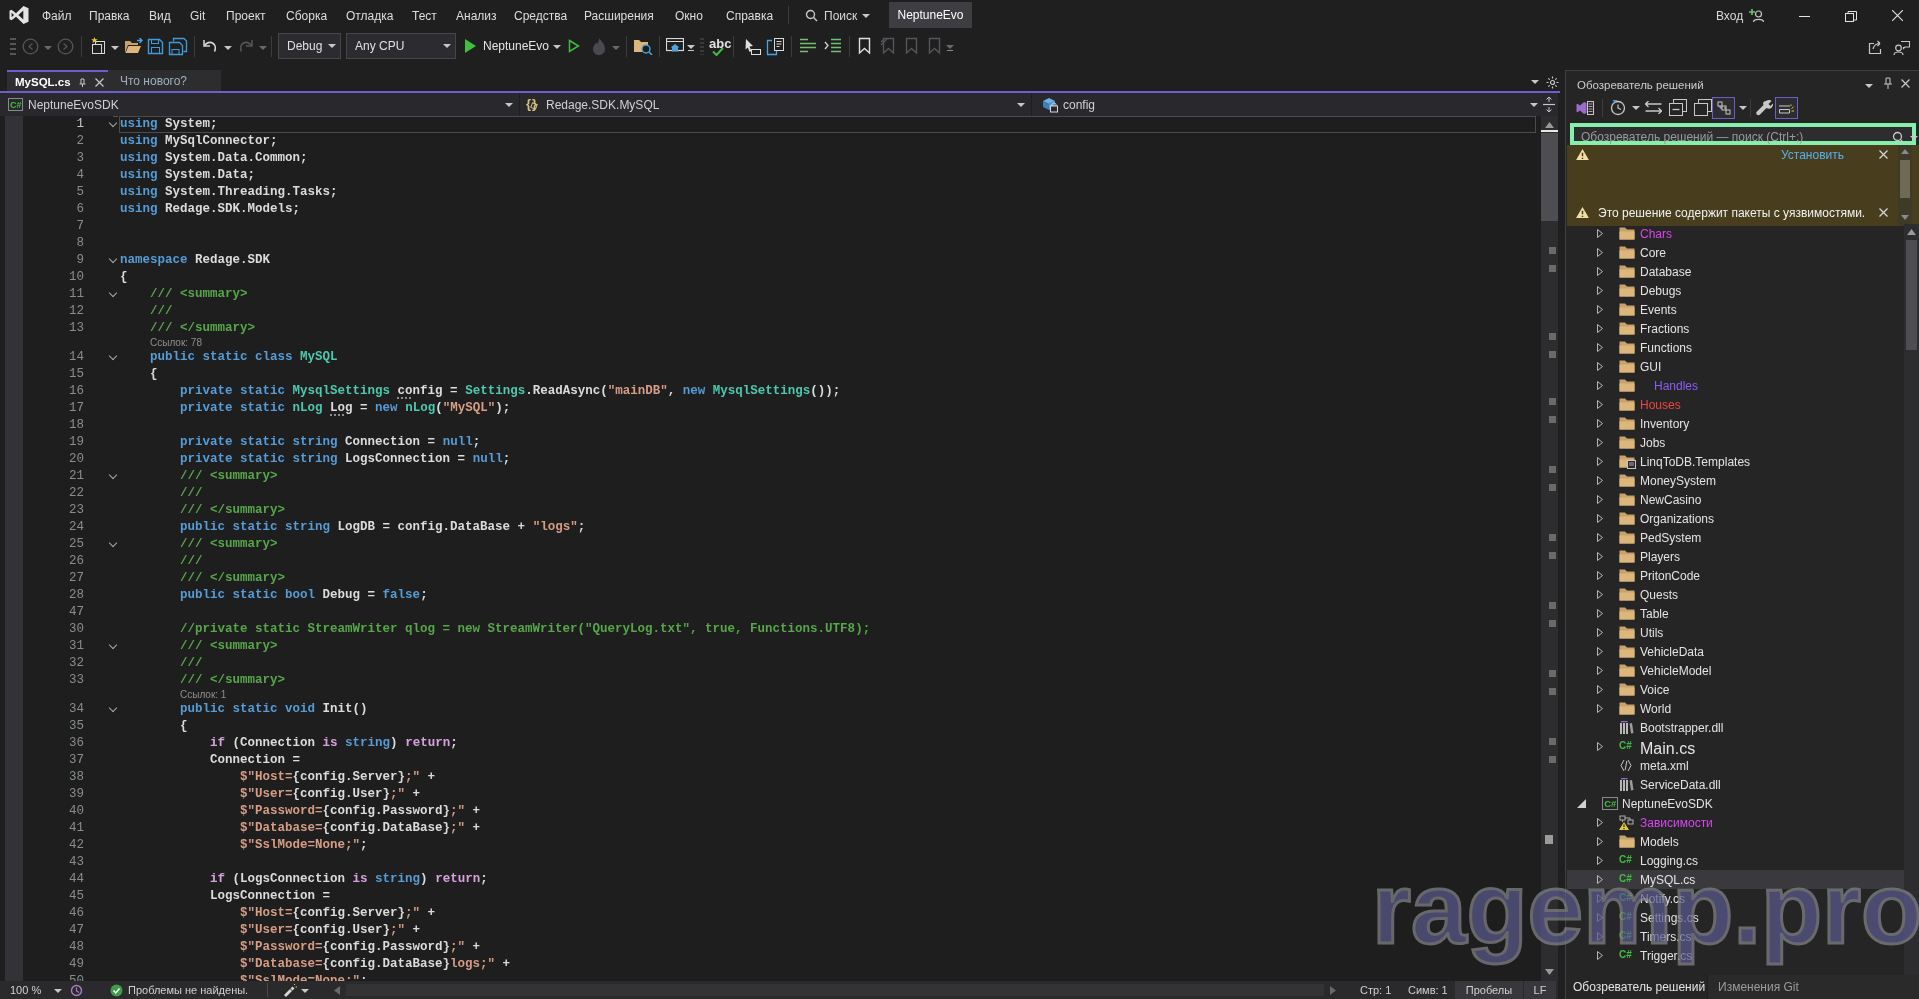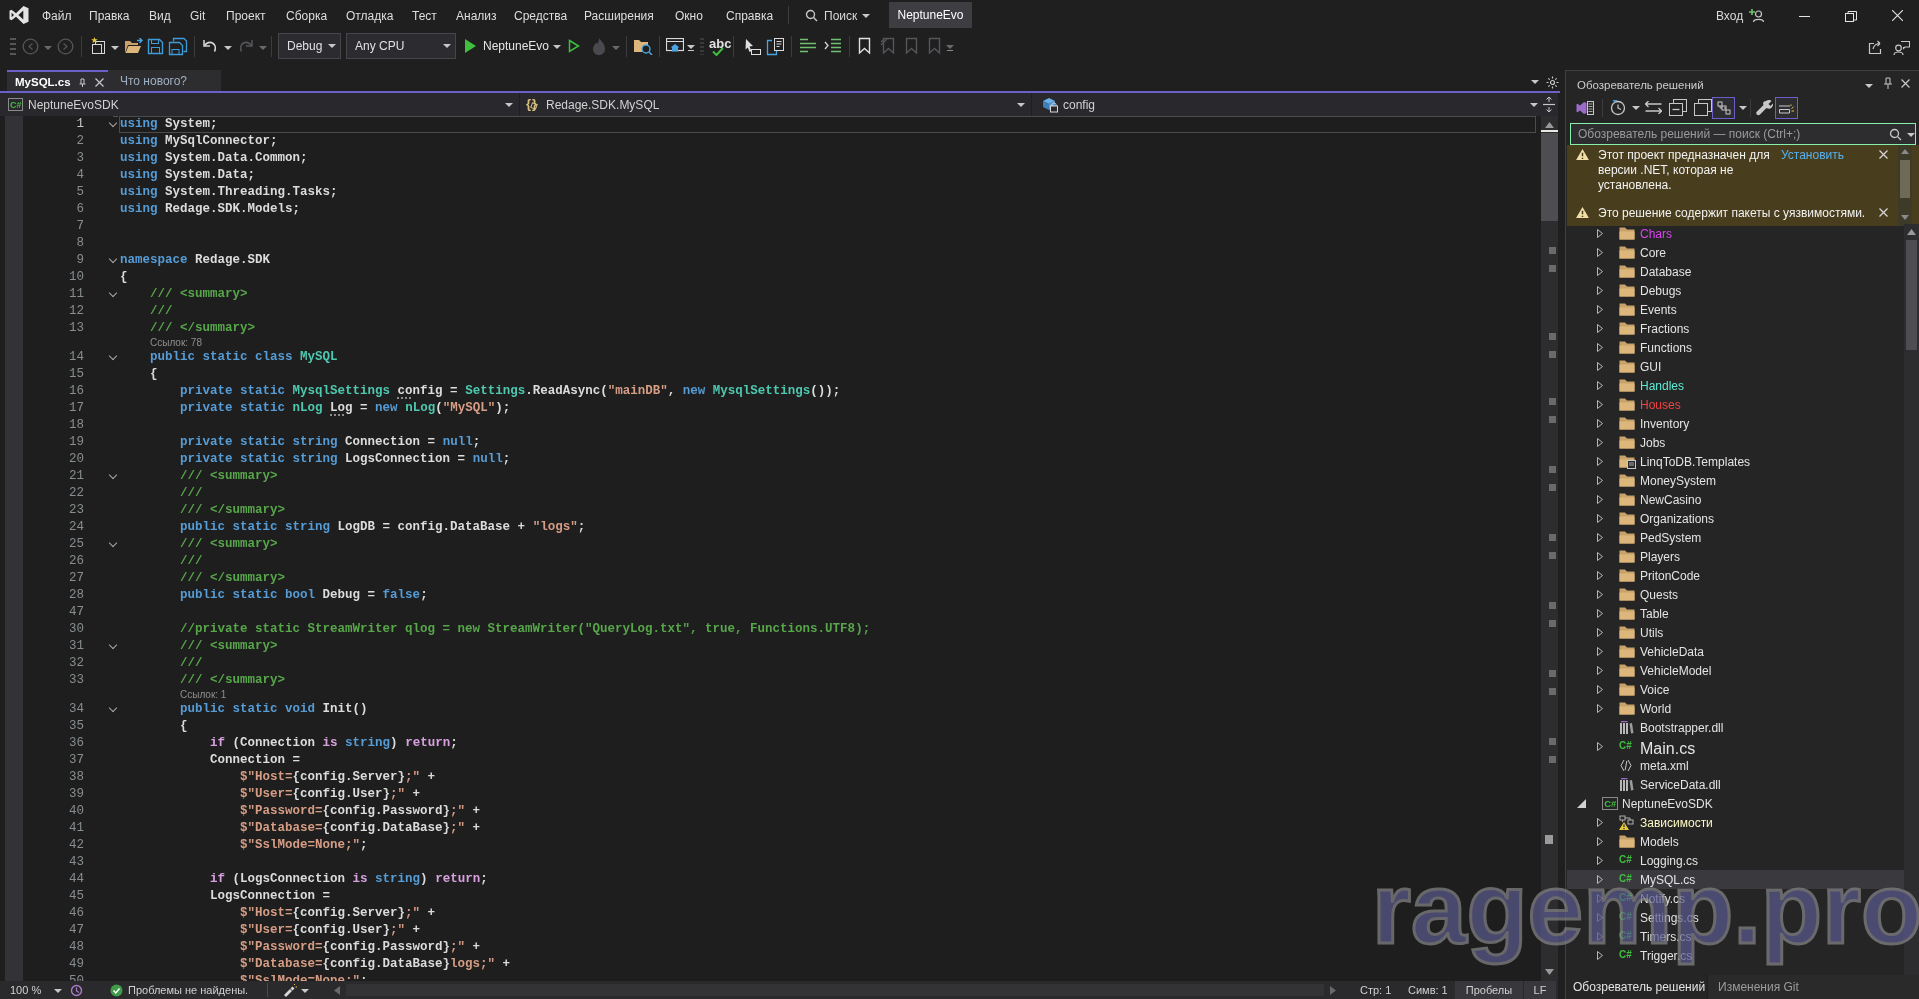--- a/index.html
+++ b/index.html
@@ -423,36 +423,33 @@
 <div class="ab dd" style="left:173px;top:35px"></div>
 <div class="sep" style="left:184px;top:28px;height:18px;background:#3c3c40"></div>
 <svg class="ab" style="left:190px;top:28px" width="17" height="17" viewBox="0 0 17 17">
       <path d="M10 2 C12 0.5 14.5 1 15.5 2 L12.5 5 L14.5 7 L17 4.5 C17.5 6.5 16 9 14 9.5 C12.5 10 11.5 9.5 10.5 9 L4 15.5 C3 16.5 1.5 16.5 0.8 15.5 C0 14.7 0 13.3 1 12.5 L7.5 6 C7 5 6.8 3.5 8 2.5 Z" fill="#c8c8c8"></path>
     </svg>
 <div class="ab" style="left:209px;top:26px;width:23px;height:22px;border:1px solid #6b60c8;background:#2d2d31"></div>
 <svg class="ab" style="left:213px;top:31px" width="15" height="12" viewBox="0 0 15 12">
       <path d="M0.5 7.5 L10.5 7.5 L10.5 11 L0.5 11 Z M0 4 L11 4" stroke="#c8c8c8" fill="none"></path>
       <path d="M12.5 6.5 L14.5 5 M12.5 9 L15 9 M12 4 L12 2.5" stroke="#e8c83c"></path>
     </svg>
-<div class="ab" style="left:4px;top:52px;width:346px;height:22px;background:#2d2d30;border:1px solid #86efac">
+<div class="ab" style="left:4px;top:52px;width:346px;height:22px;background:#2d2d30;border:4px solid #86efac">
       <span class="ab" style="left:7px;top:3px;font-size:12px;color:#9a9a9a">Обозреватель решений — поиск (Ctrl+;)</span>
       <svg class="ab" style="left:318px;top:4px" width="13" height="13" viewBox="0 0 13 13">
         <circle cx="5.5" cy="5.5" r="4" fill="none" stroke="#c8c8c8" stroke-width="1.3"></circle>
         <line x1="8.6" y1="8.6" x2="12" y2="12" stroke="#c8c8c8" stroke-width="1.3"></line>
       </svg>
       <div class="ab dd" style="left:336px;top:9px"></div>
     </div>
 <div class="ab" style="left:1px;top:74px;width:352px;height:81px;background:#483d1d">
 <svg class="ab" style="left:9px;top:4px" width="13" height="11" viewBox="0 0 14 12">
         <path d="M7 0 L14 12 L0 12 Z" fill="#f2dfa7"></path>
         <path d="M7 4 L7 8 M7 9.5 L7 11" stroke="#45391b" stroke-width="1.6"></path>
       </svg>
-<span class="ab" style="left:31px;top:3px;font-size:12px;line-height:15px;color:#f2f2f2;white-space:pre">Этот проект предназначен для
-версии .NET, которая не
-установлена.</span>
 <span class="ab" style="left:214px;top:3px;font-size:12px;color:#56b2f0">Установить</span>
 <svg class="ab" style="left:312px;top:5px" width="9" height="9" viewBox="0 0 9 9">
         <path d="M0.5 0.5 L8.5 8.5 M8.5 0.5 L0.5 8.5" stroke="#d8d8d8" stroke-width="1.2"></path>
       </svg>
 <svg class="ab" style="left:9px;top:62px" width="13" height="11" viewBox="0 0 14 12">
         <path d="M7 0 L14 12 L0 12 Z" fill="#f2dfa7"></path>
         <path d="M7 4 L7 8 M7 9.5 L7 11" stroke="#45391b" stroke-width="1.6"></path>
       </svg>
 <span class="ab" style="left:31px;top:61px;font-size:12px;color:#f2f2f2">Это решение содержит пакеты с уязвимостями.</span>
 <svg class="ab" style="left:312px;top:63px" width="9" height="9" viewBox="0 0 9 9">
@@ -532,21 +529,21 @@
       <path d="M0.5 12.5 L0.5 4.5 L15.5 4.5 L15.5 12.5 Z" fill="#dcb67a"></path>
     </svg>
 <span class="ab" style="left:74px;top:289px;font-size:12px;color:#e4e4e4">GUI</span>
 <svg class="ab" style="left:31px;top:310px" width="6" height="9" viewBox="0 0 6 9">
       <path d="M0.5 0.5 L5.5 4.5 L0.5 8.5 Z" fill="none" stroke="#b8b8b8"></path>
     </svg>
 <svg class="ab" style="left:53px;top:308px" width="16" height="13" viewBox="0 0 16 13">
       <path d="M0.5 12.5 L0.5 0.5 L6 0.5 L8 2.5 L15.5 2.5 L15.5 12.5 Z" fill="#c9a26b"></path>
       <path d="M0.5 12.5 L0.5 4.5 L15.5 4.5 L15.5 12.5 Z" fill="#dcb67a"></path>
     </svg>
-<span class="ab" style="left:74px;top:308px;font-size:12px;color:#5eead4">Handles</span>
+<span class="ab" style="left:88px;top:308px;font-size:12px;color:#8b5cf6">Handles</span>
 <svg class="ab" style="left:31px;top:329px" width="6" height="9" viewBox="0 0 6 9">
       <path d="M0.5 0.5 L5.5 4.5 L0.5 8.5 Z" fill="none" stroke="#b8b8b8"></path>
     </svg>
 <svg class="ab" style="left:53px;top:327px" width="16" height="13" viewBox="0 0 16 13">
       <path d="M0.5 12.5 L0.5 0.5 L6 0.5 L8 2.5 L15.5 2.5 L15.5 12.5 Z" fill="#c9a26b"></path>
       <path d="M0.5 12.5 L0.5 4.5 L15.5 4.5 L15.5 12.5 Z" fill="#dcb67a"></path>
     </svg>
 <span class="ab" style="left:74px;top:327px;font-size:12px;color:#ef4444">Houses</span>
 <svg class="ab" style="left:31px;top:348px" width="6" height="9" viewBox="0 0 6 9">
       <path d="M0.5 0.5 L5.5 4.5 L0.5 8.5 Z" fill="none" stroke="#b8b8b8"></path>
@@ -713,21 +710,21 @@
 <svg class="ab" style="left:31px;top:747px" width="6" height="9" viewBox="0 0 6 9">
       <path d="M0.5 0.5 L5.5 4.5 L0.5 8.5 Z" fill="none" stroke="#b8b8b8"></path>
     </svg>
 <svg class="ab" style="left:53px;top:744px" width="16" height="15" viewBox="0 0 16 15">
       <rect x="1" y="1" width="5" height="4" fill="none" stroke="#b0b0b0"></rect>
       <rect x="9" y="5" width="5" height="4" fill="none" stroke="#b0b0b0"></rect>
       <path d="M6 3 L11 3 L11 5 M3.5 5 L3.5 7" stroke="#b0b0b0" fill="none"></path>
       <path d="M5 7 L10 15 L0 15 Z" fill="#e8c83c"></path>
       <path d="M5 9.5 L5 12 M5 13 L5 14.2" stroke="#252526" stroke-width="1.2"></path>
     </svg>
-<span class="ab" style="left:74px;top:745px;font-size:12px;color:#fef9c3">Зависимости</span>
+<span class="ab" style="left:74px;top:745px;font-size:12px;color:#d946ef">Зависимости</span>
 <svg class="ab" style="left:31px;top:766px" width="6" height="9" viewBox="0 0 6 9">
       <path d="M0.5 0.5 L5.5 4.5 L0.5 8.5 Z" fill="none" stroke="#b8b8b8"></path>
     </svg>
 <svg class="ab" style="left:53px;top:764px" width="16" height="13" viewBox="0 0 16 13">
       <path d="M0.5 12.5 L0.5 0.5 L6 0.5 L8 2.5 L15.5 2.5 L15.5 12.5 Z" fill="#c9a26b"></path>
       <path d="M0.5 12.5 L0.5 4.5 L15.5 4.5 L15.5 12.5 Z" fill="#dcb67a"></path>
     </svg>
 <span class="ab" style="left:74px;top:764px;font-size:12px;color:#e4e4e4">Models</span>
 <svg class="ab" style="left:31px;top:785px" width="6" height="9" viewBox="0 0 6 9">
       <path d="M0.5 0.5 L5.5 4.5 L0.5 8.5 Z" fill="none" stroke="#b8b8b8"></path>

